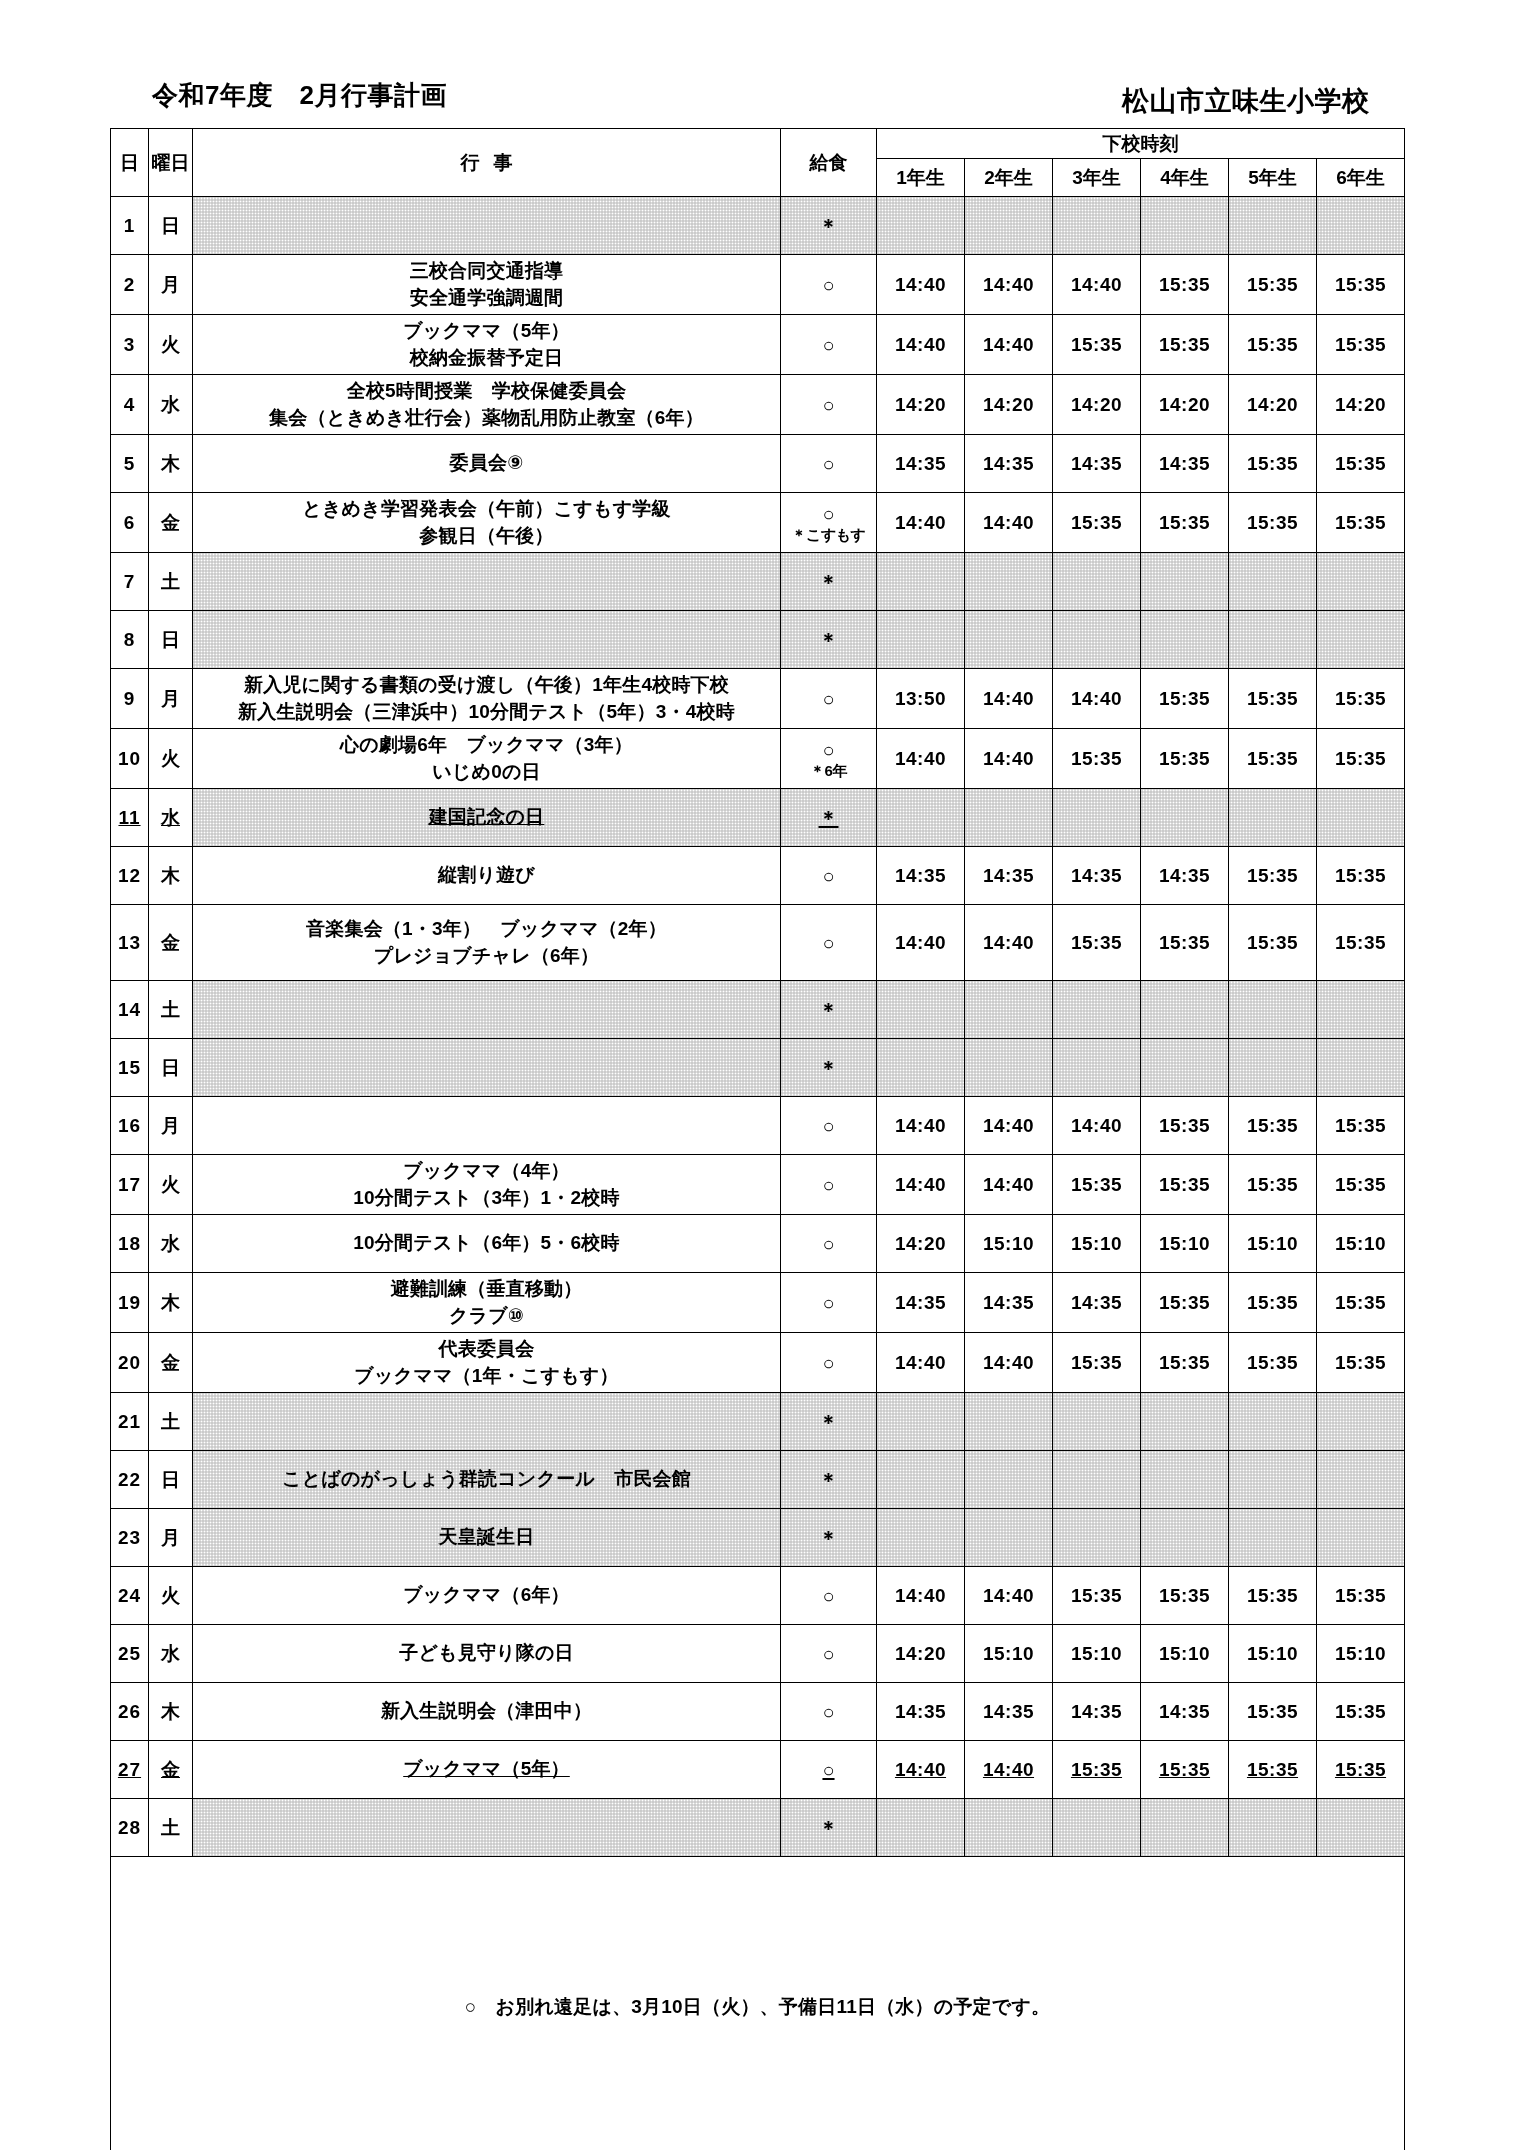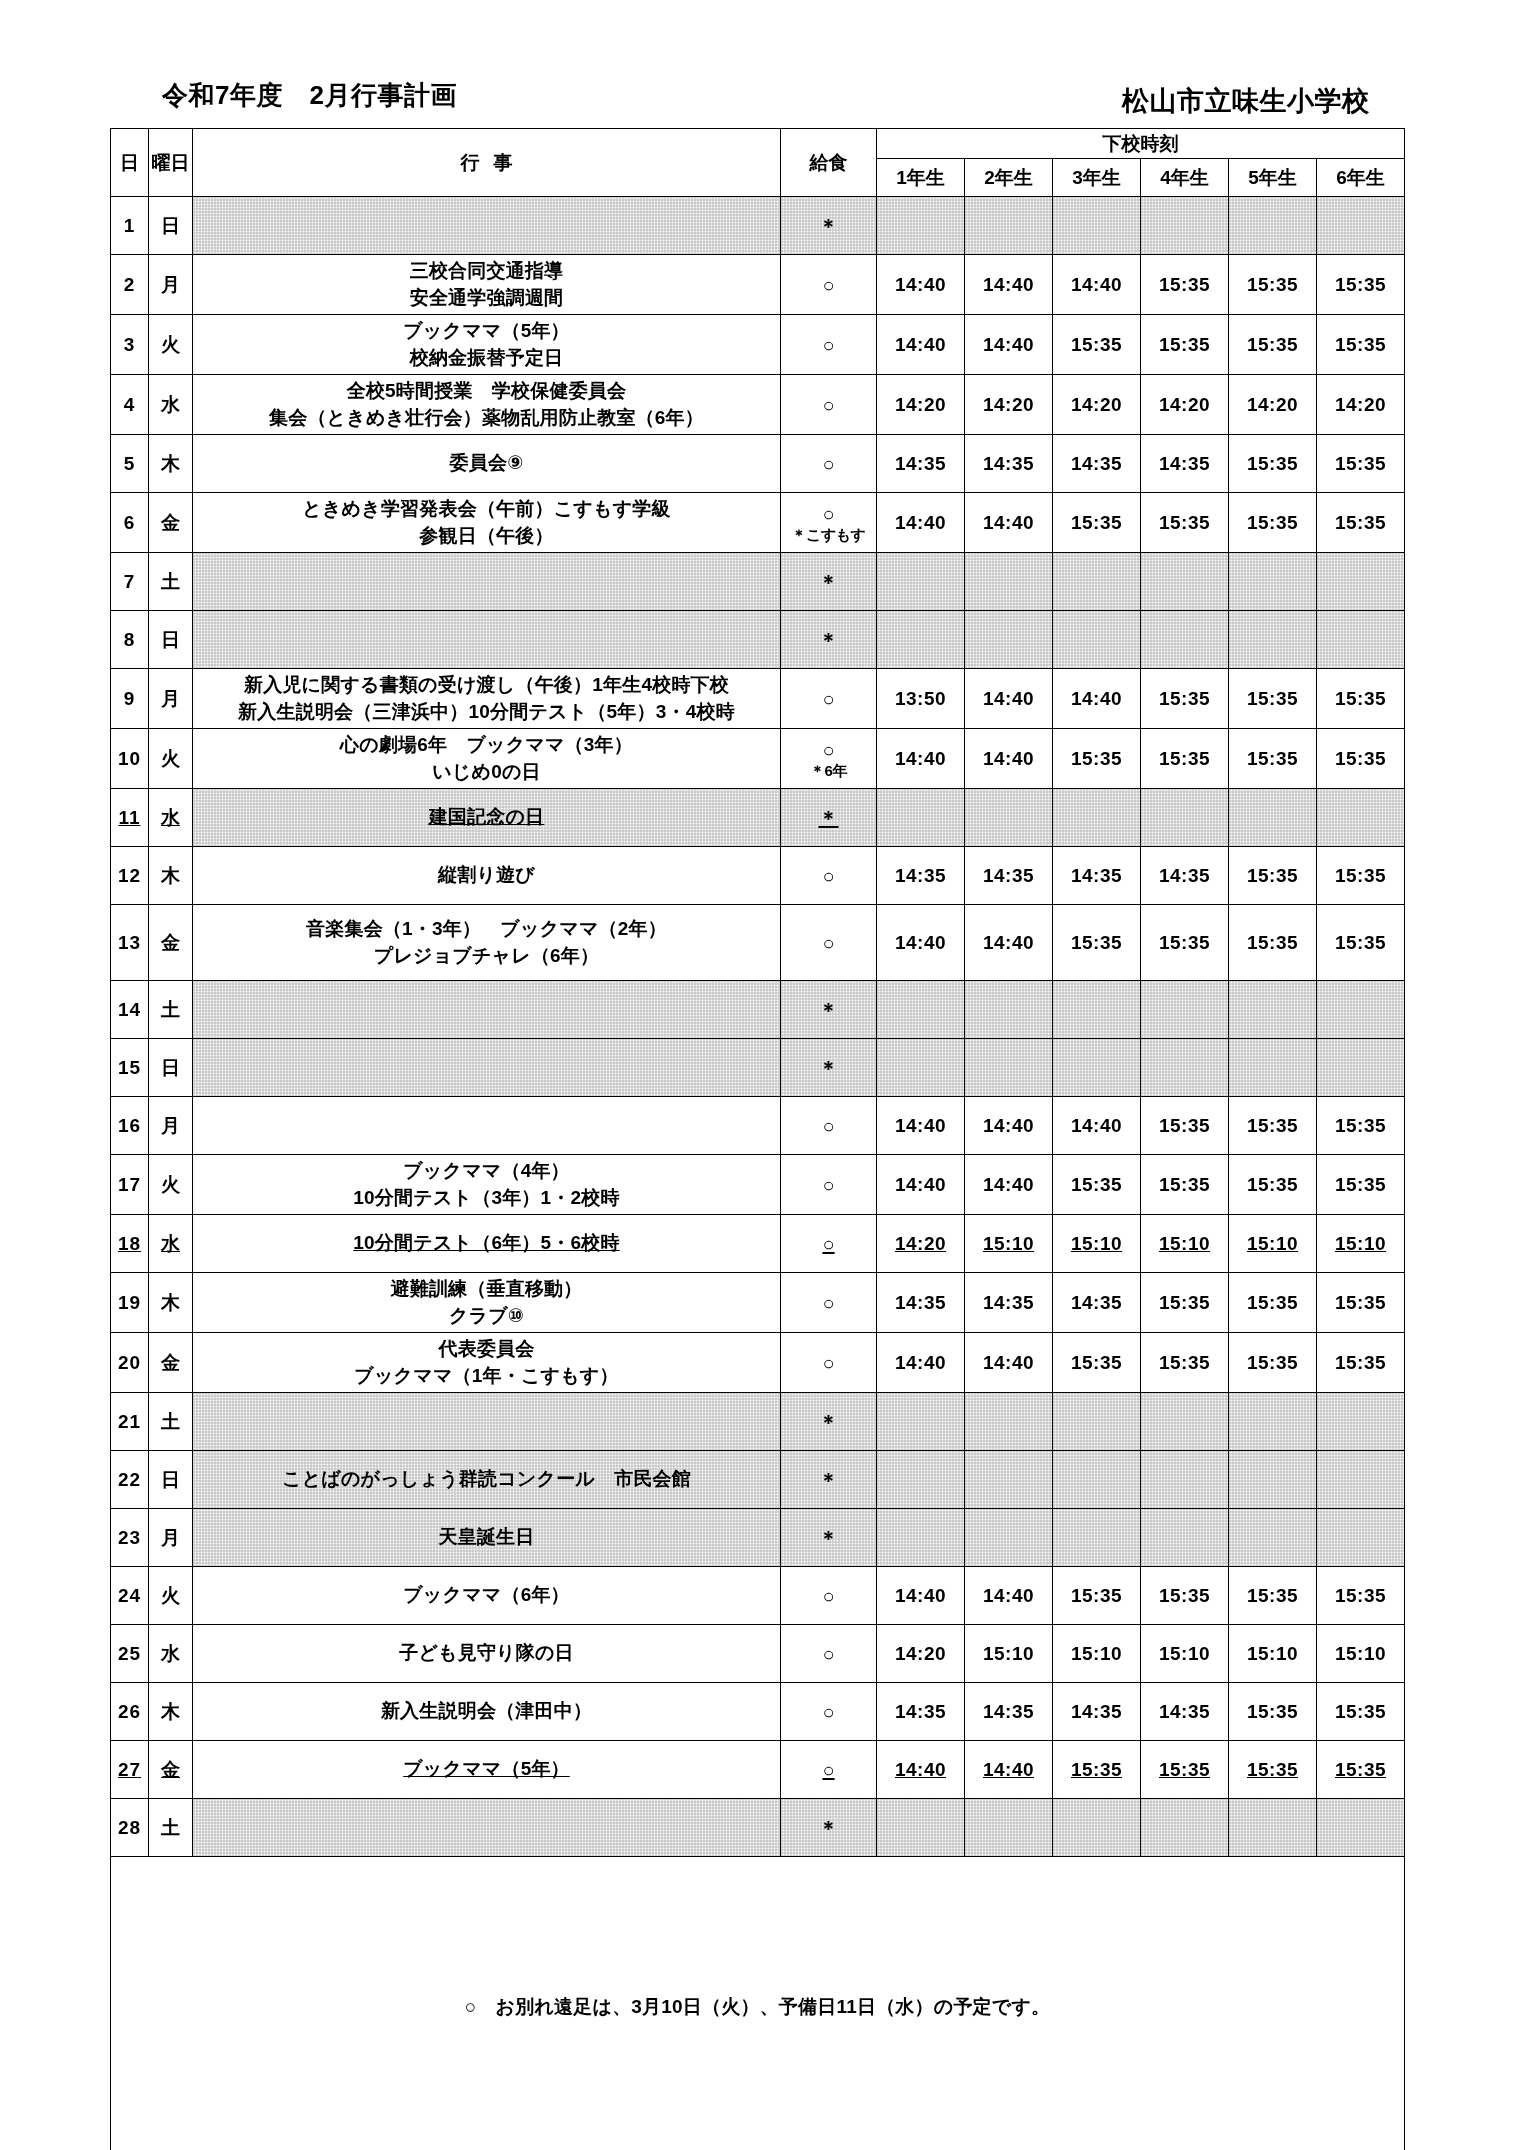--- a/index.html
+++ b/index.html
@@ -24,21 +24,21 @@
   
   .header-band {
     position: absolute;
     left: 0;
     top: 78px;
     width: 1518px;
     height: 42px;
   }
   .doc-title {
     position: absolute;
-    left: 162px;
+    left: 152px;
     top: 0px;
     font-size: 26px;
     font-weight: bold;
     letter-spacing: 0.5px;
     white-space: pre;
   }
   .school-name {
     position: absolute;
     left: 1122px;
     top: 5px;
@@ -404,21 +404,21 @@
           <td class="lunch">
             <span class="mark">○</span>
           </td>
           <td class="time">14:40</td>
           <td class="time">14:40</td>
           <td class="time">15:35</td>
           <td class="time">15:35</td>
           <td class="time">15:35</td>
           <td class="time">15:35</td>
         </tr>
-        <tr style="height: 58px; text-decoration: underline;">
+        <tr style="height: 58px;">
           <td class="day">18</td>
           <td class="dow">水</td>
           <td class="event">10分間テスト（6年）5・6校時</td>
           <td class="lunch">
             <span class="mark">○</span>
           </td>
           <td class="time">14:20</td>
           <td class="time">15:10</td>
           <td class="time">15:10</td>
           <td class="time">15:10</td>

